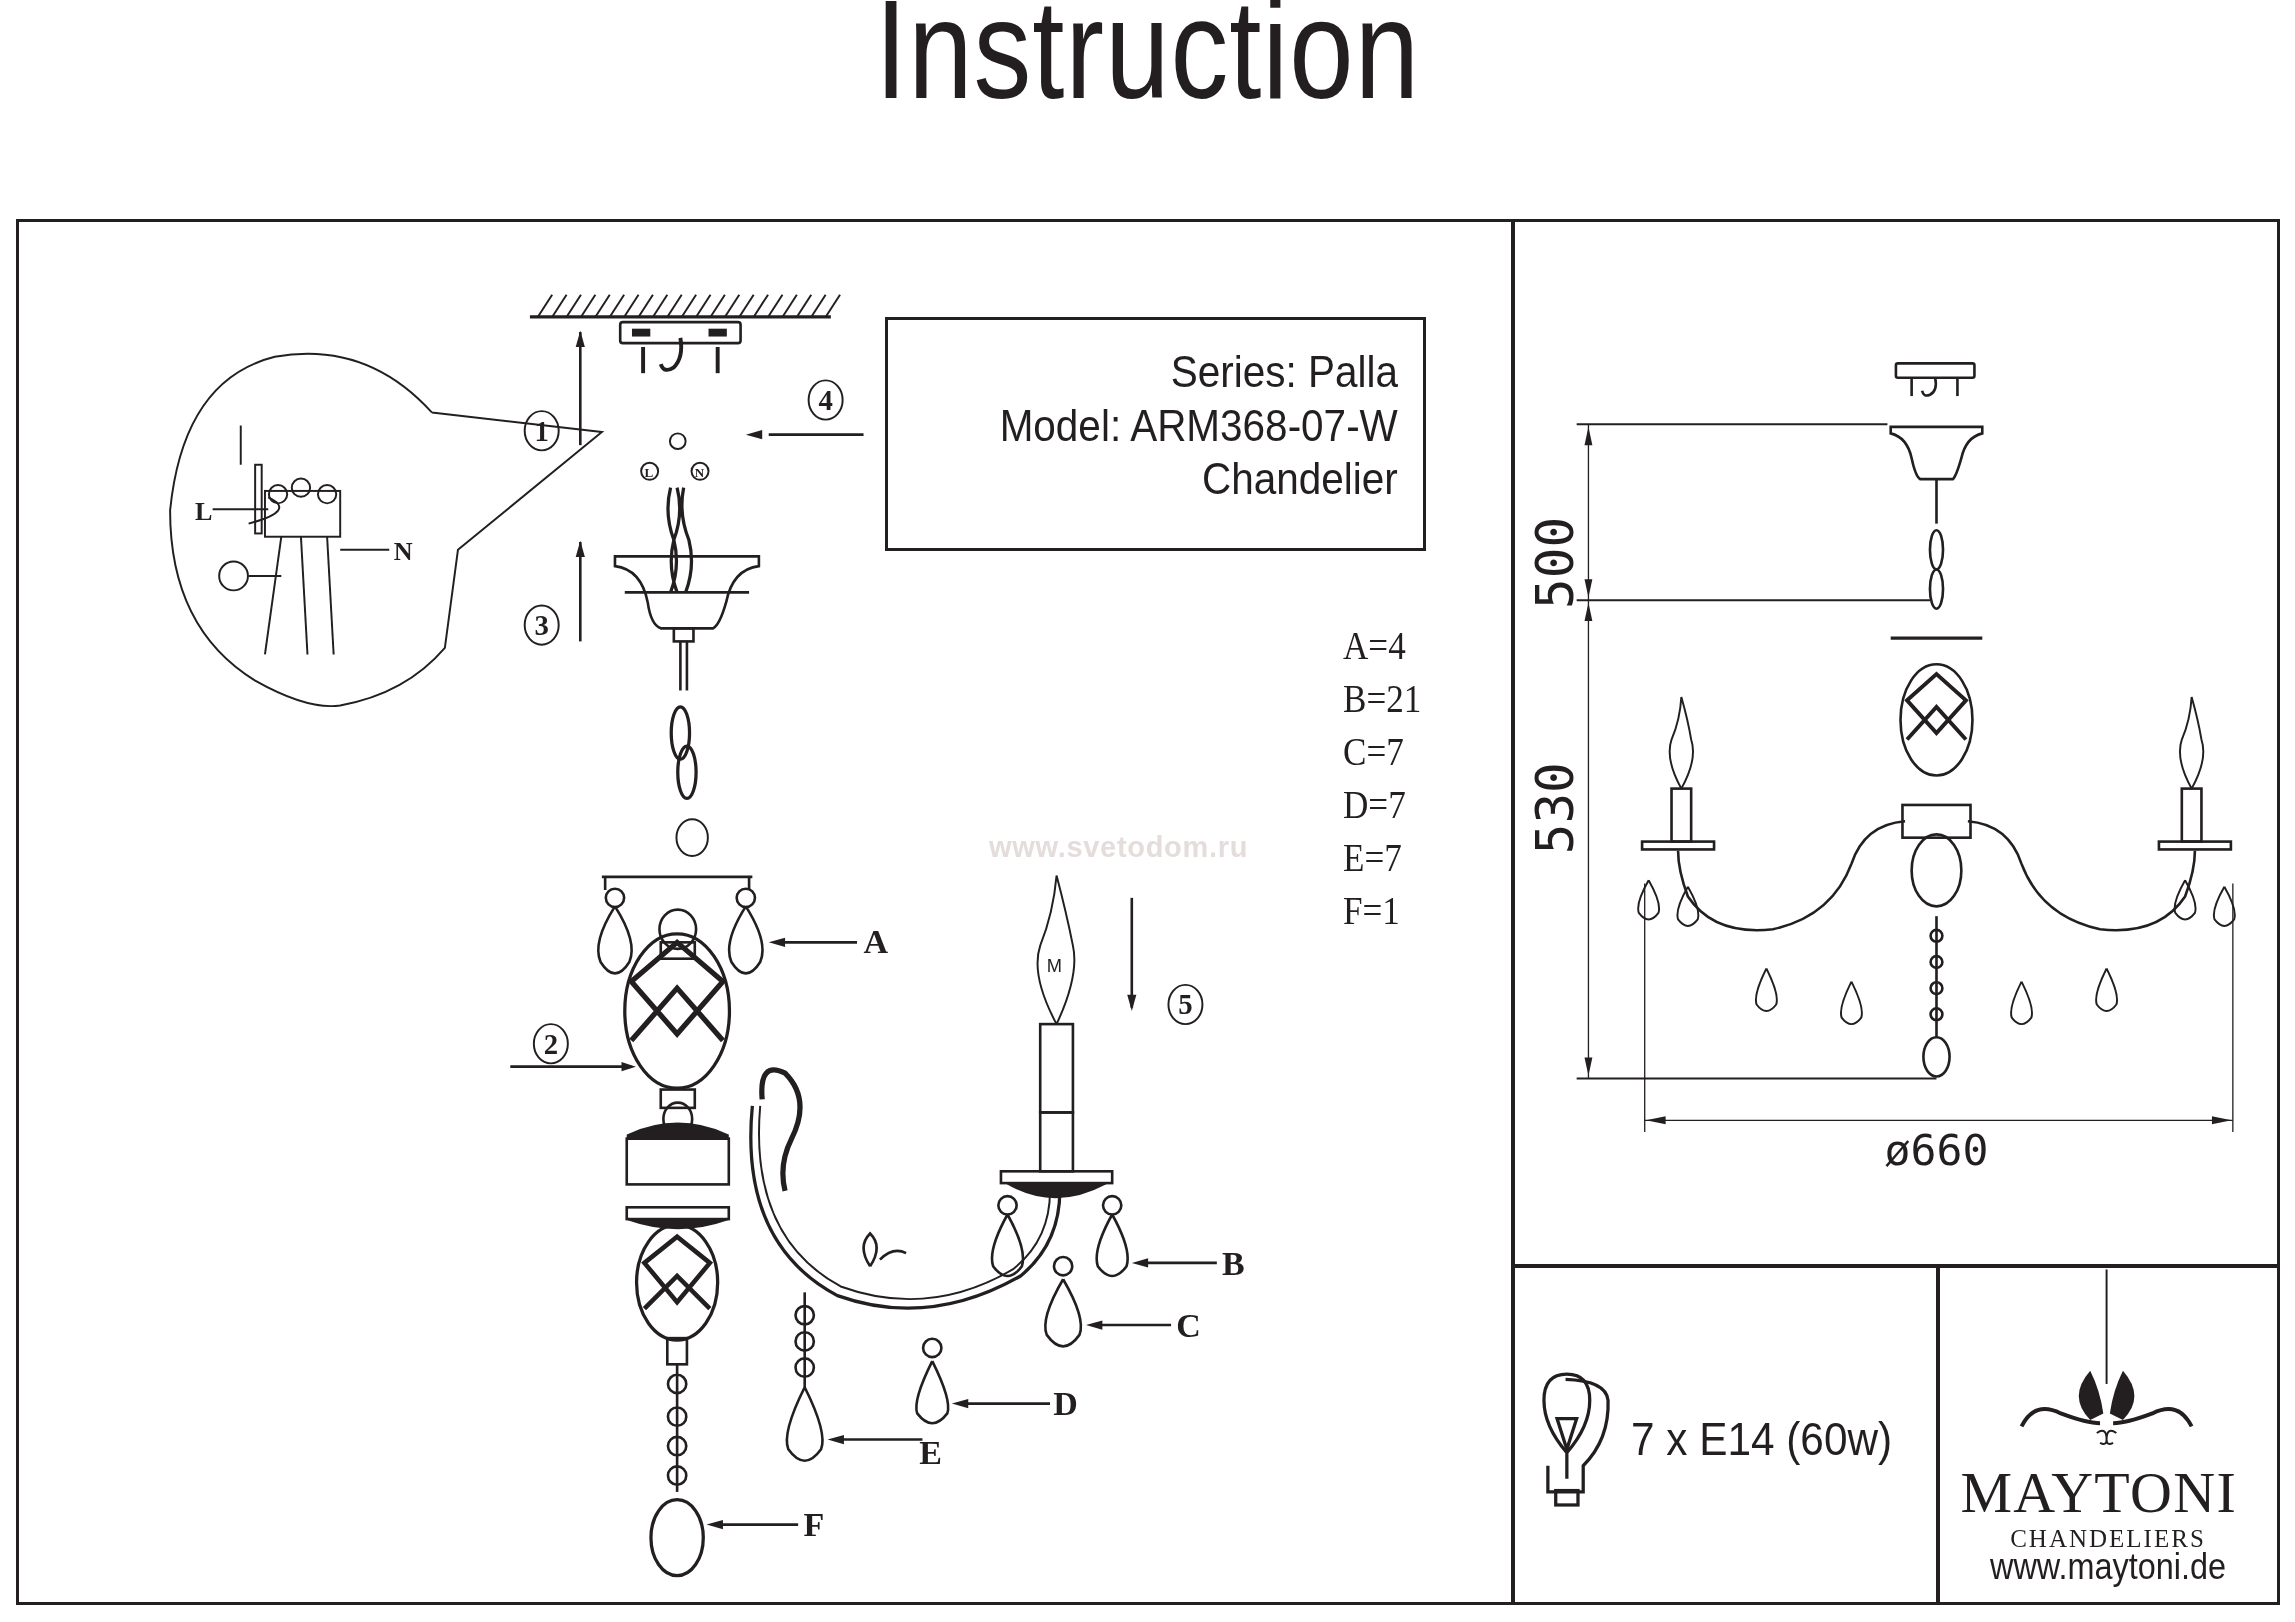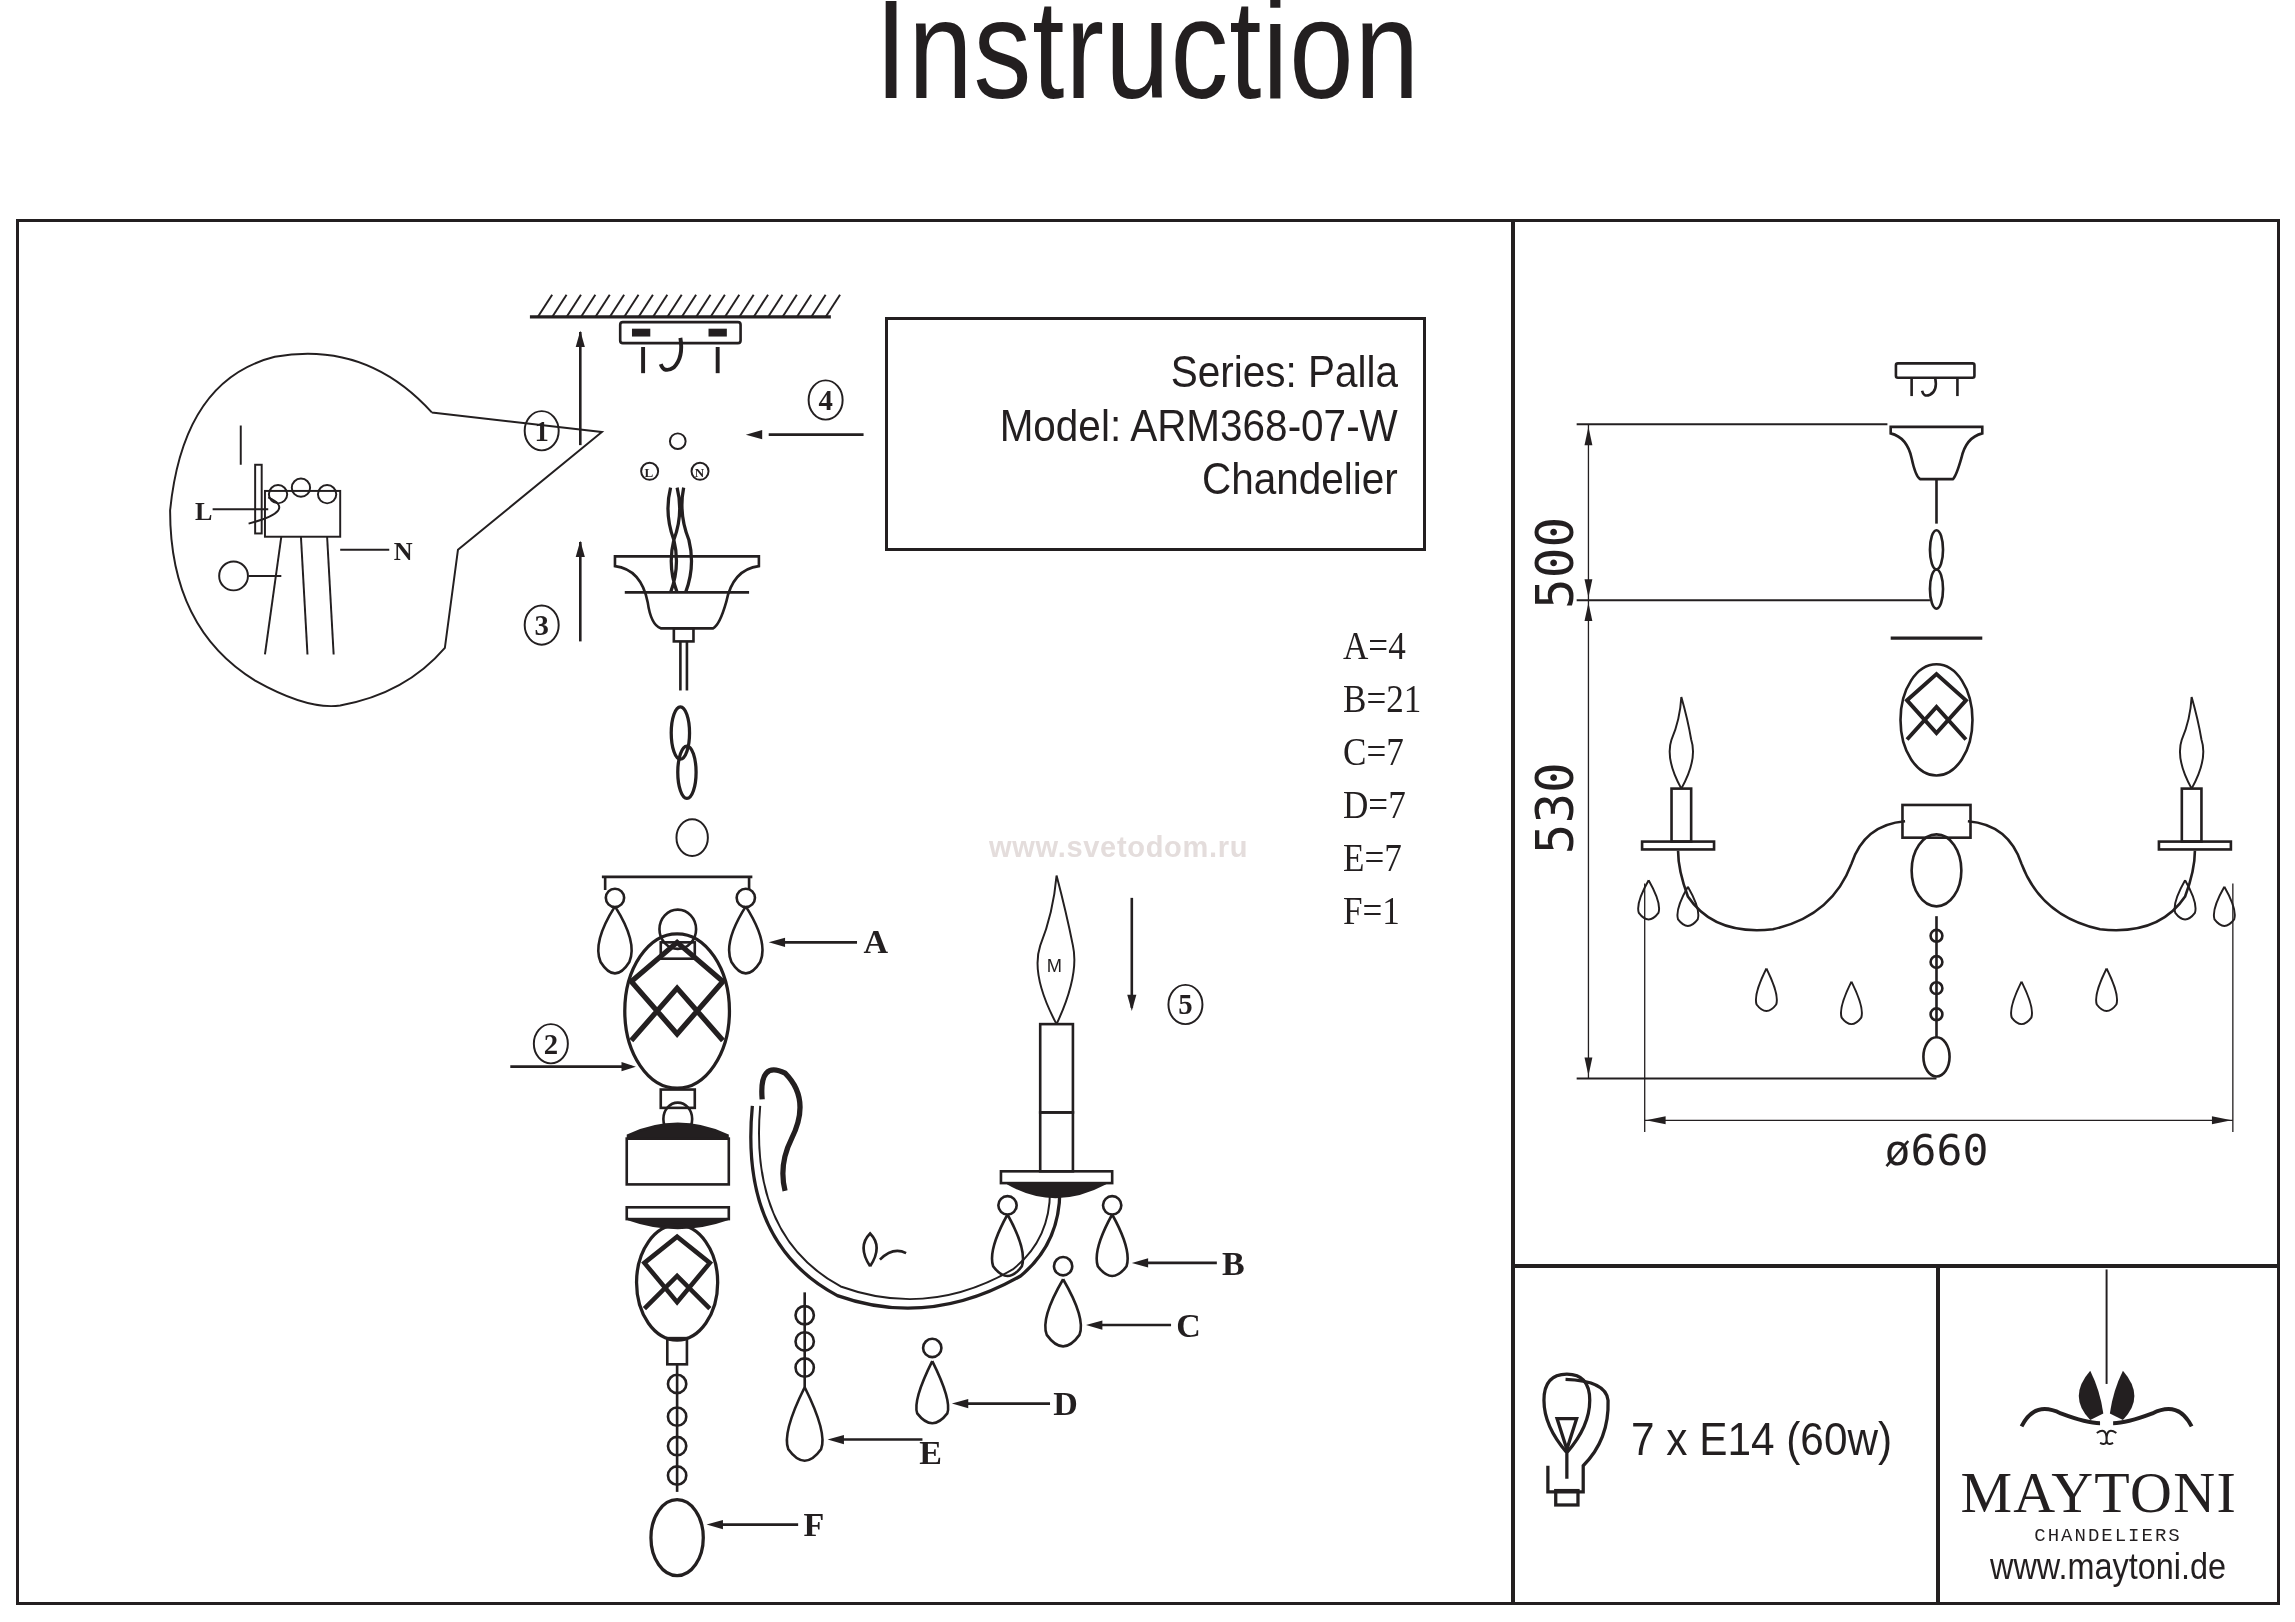--- a/index.html
+++ b/index.html
@@ -9,21 +9,21 @@
   #frame{left:16.4px;top:219px;width:2258px;height:1380px;border:3.9px solid #231f20;box-sizing:content-box;}
   .vline{position:absolute;background:#231f20;width:3.9px;}
   .hline{position:absolute;background:#231f20;height:3.9px;}
   #infobox{left:885px;top:317px;width:535px;height:228px;border:3.3px solid #231f20;}
   .info-line{position:absolute;right:25px;font-size:44px;line-height:52px;transform:scaleX(0.92);transform-origin:right center;white-space:nowrap;}
   .parts{left:1343px;top:579px;font-family:"Liberation Serif",serif;font-weight:normal;font-size:39px;line-height:53px;margin-top:40px;}
   .parts div{transform:scaleX(0.9);transform-origin:left center;}
   #watermark{left:989px;top:793px;font-size:29px;font-weight:bold;color:#e4dddc;letter-spacing:0.7px;margin-top:38px;}
   #bulb-text{left:1631px;top:1412px;font-size:46px;transform:scaleX(0.92);transform-origin:left center;white-space:nowrap;}
   #brand-name{left:1895px;width:342px;top:1459px;text-align:right;font-family:"Liberation Serif",serif;font-size:58px;letter-spacing:1.3px;}
-  #brand-sub{left:1937px;width:342px;top:1525px;text-align:center;font-family:Liberation Mono, monospace;font-size:19px;letter-spacing:2px;}
+  #brand-sub{left:1937px;width:342px;top:1525px;text-align:center;font-family:Liberation Serif, serif;font-size:25px;letter-spacing:2px;}
   #brand-url{left:1937px;width:342px;top:1546px;text-align:center;font-size:36px;transform:scaleX(0.9);}
   svg{position:absolute;left:0;top:0;}
   .lbl{font-family:"Liberation Serif",serif;font-weight:bold;}
   .dim{font-family:"DejaVu Sans Mono",monospace;}
 </style>
 </head>
 <body>
 
 <div id="title" class="abs">Instruction</div>
 

